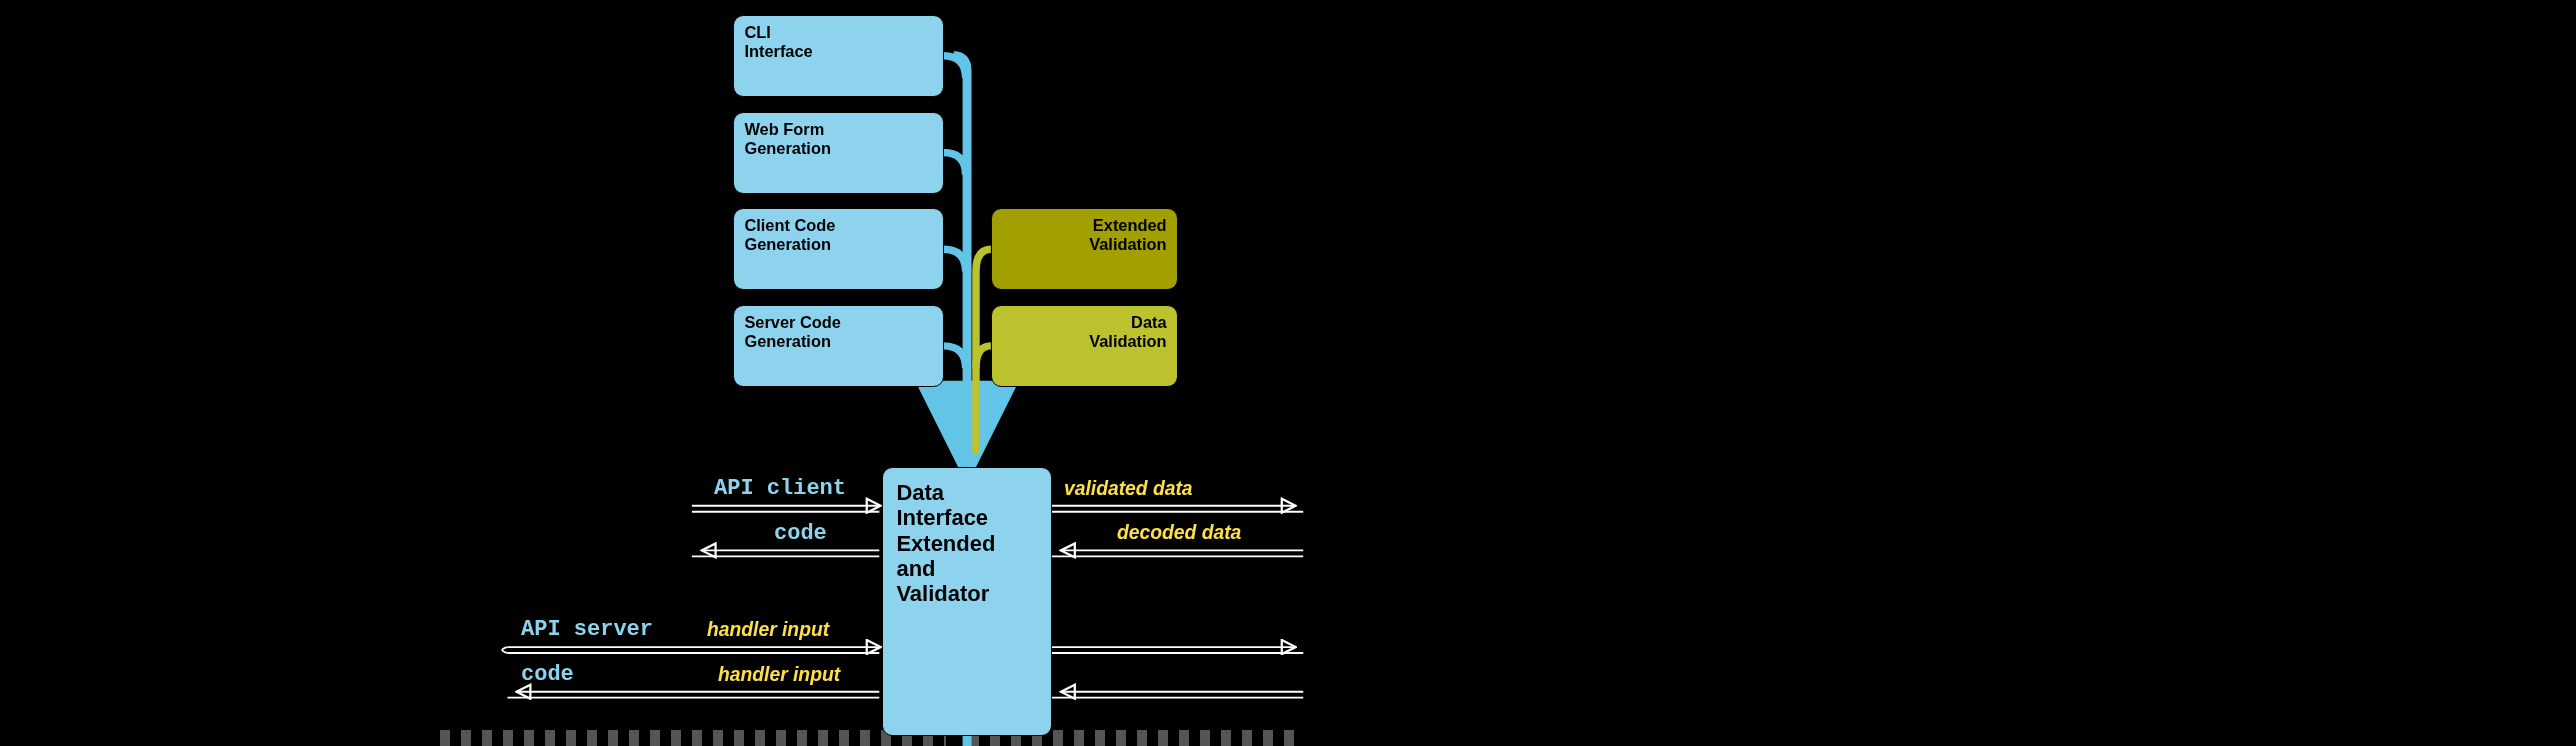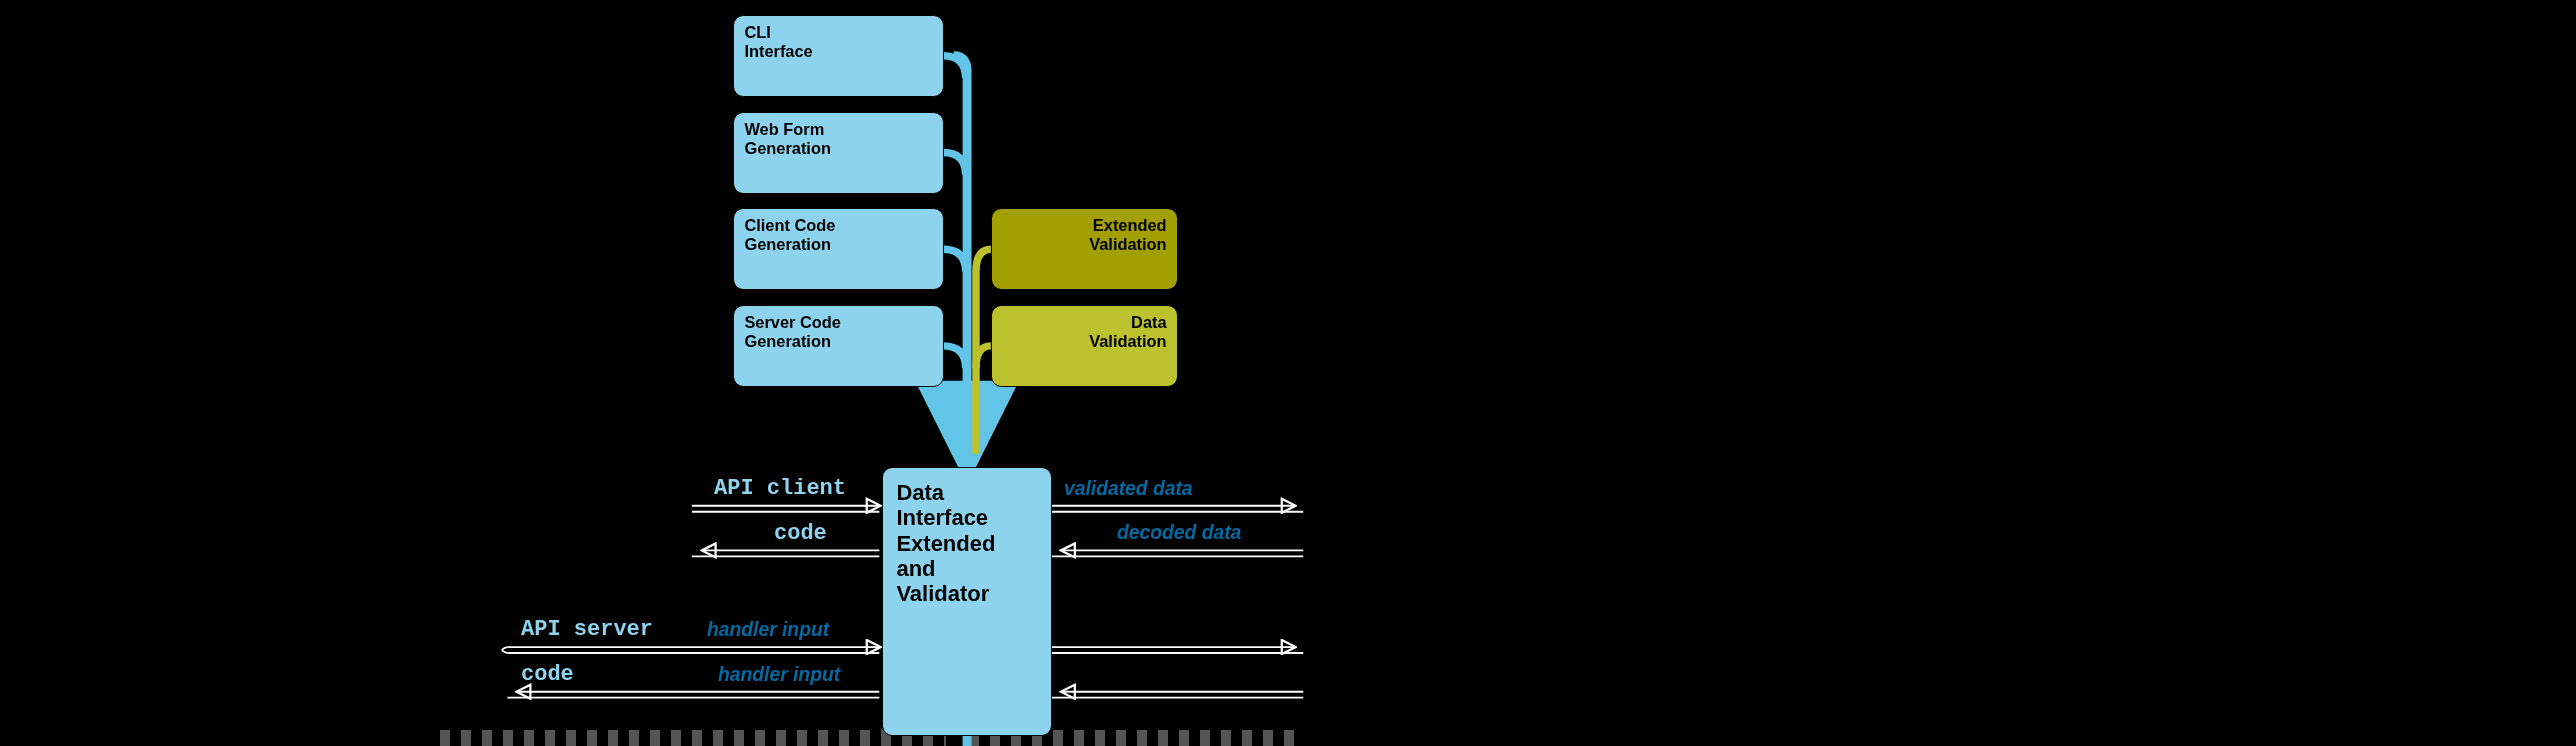--- a/index.html
+++ b/index.html
@@ -51,21 +51,21 @@
   .big {
     font-size: 22px;
     width: 170px;
     height: 269px;
     padding: 12px 13.4px;
   }
   .label {
     position: absolute;
     font-weight: 700;
     font-size: 22px;
-    color: #0369a1;
+    color: #fde047;
     white-space: nowrap;
   }
   .label.blue {
     color: #8ed3ee;
     background: transparent;
     border: none;
     padding: 0;
     font-family: Liberation Mono, monospace;
   }
   .label.italic {

